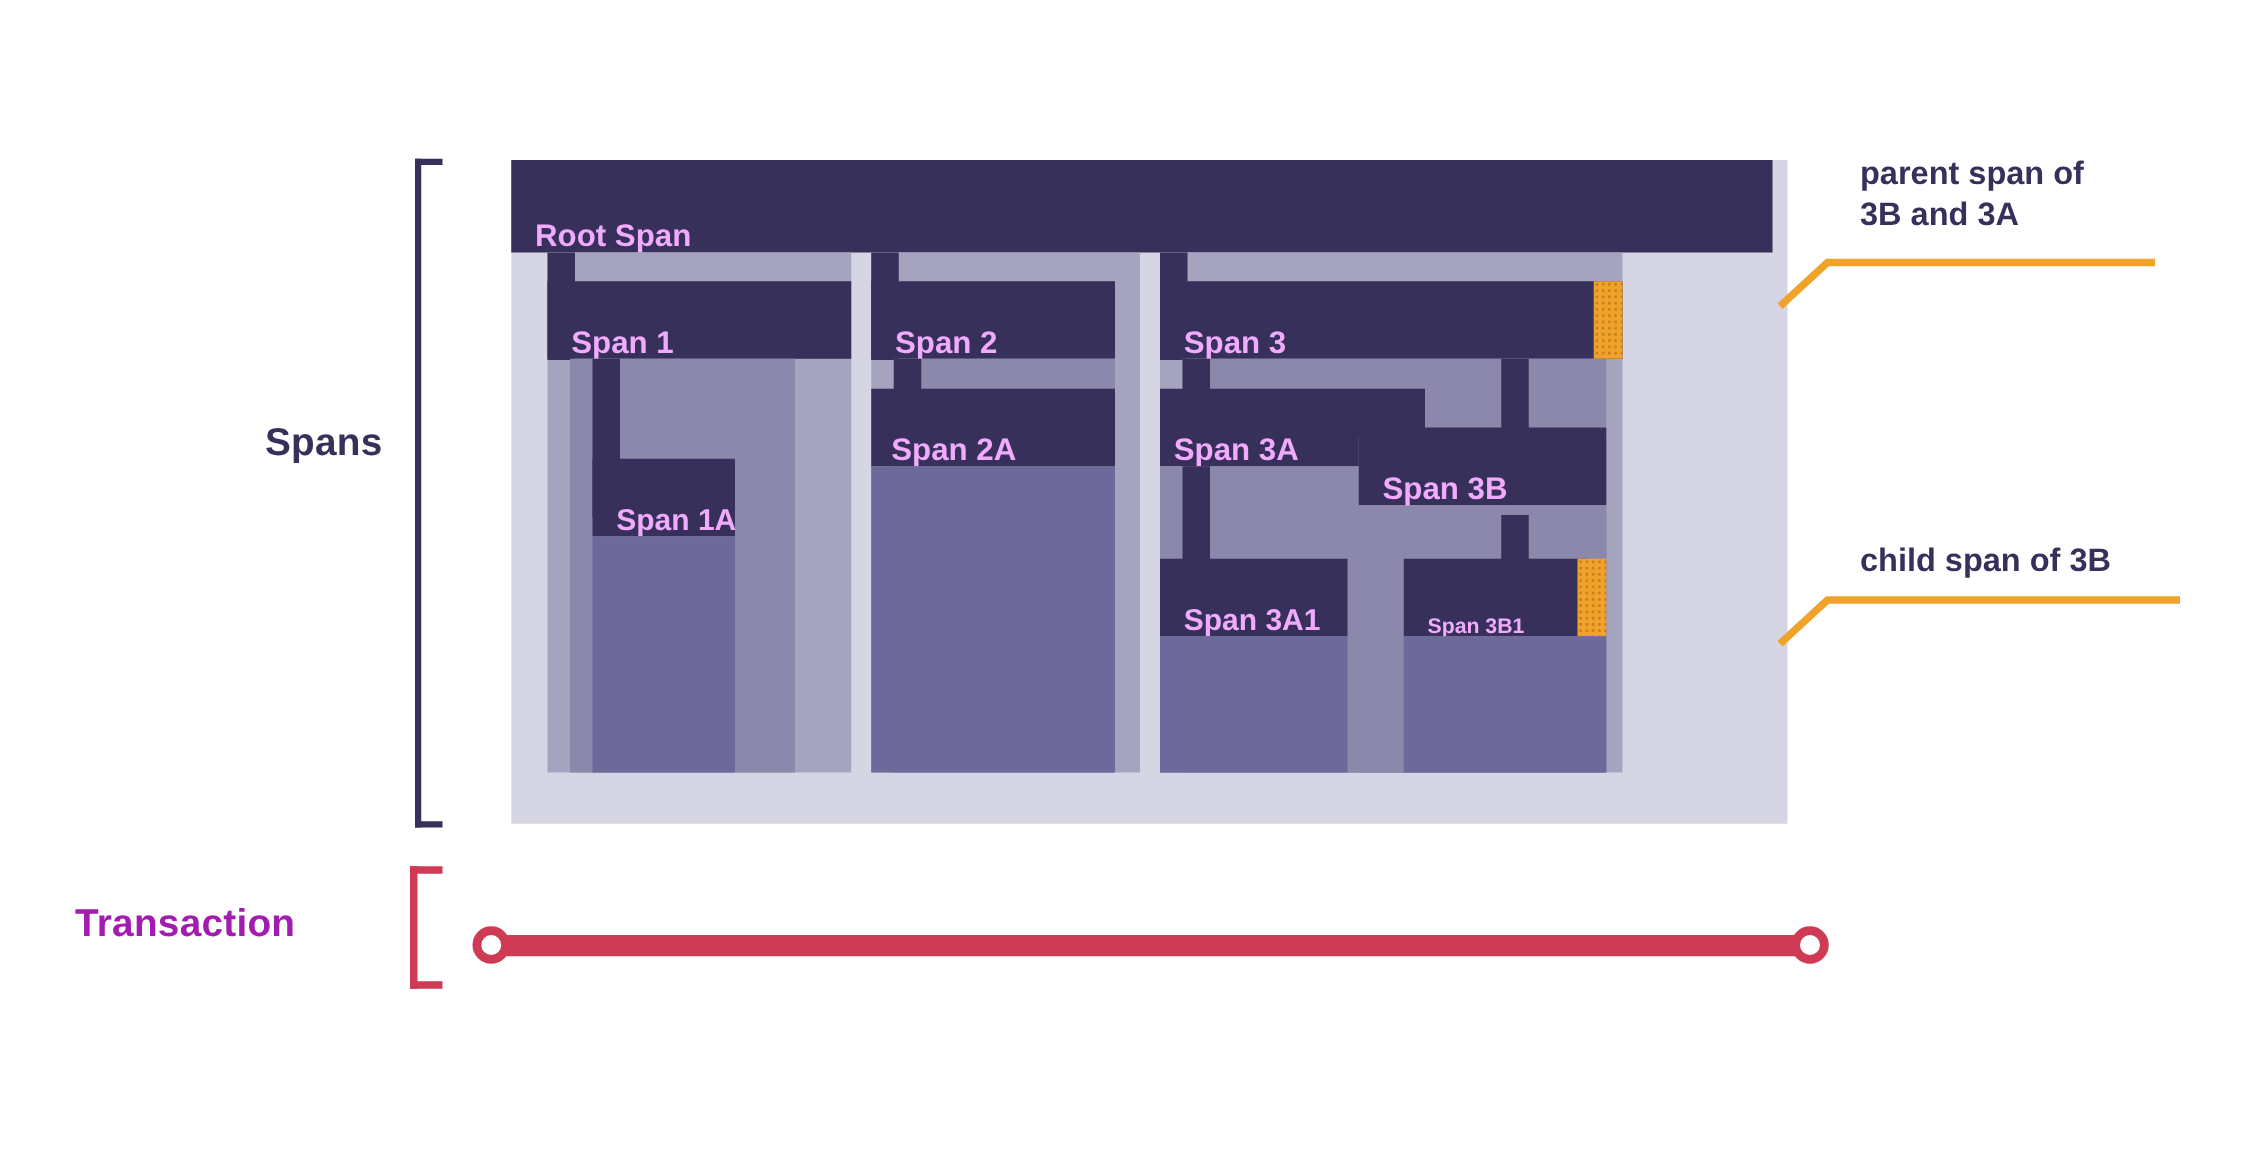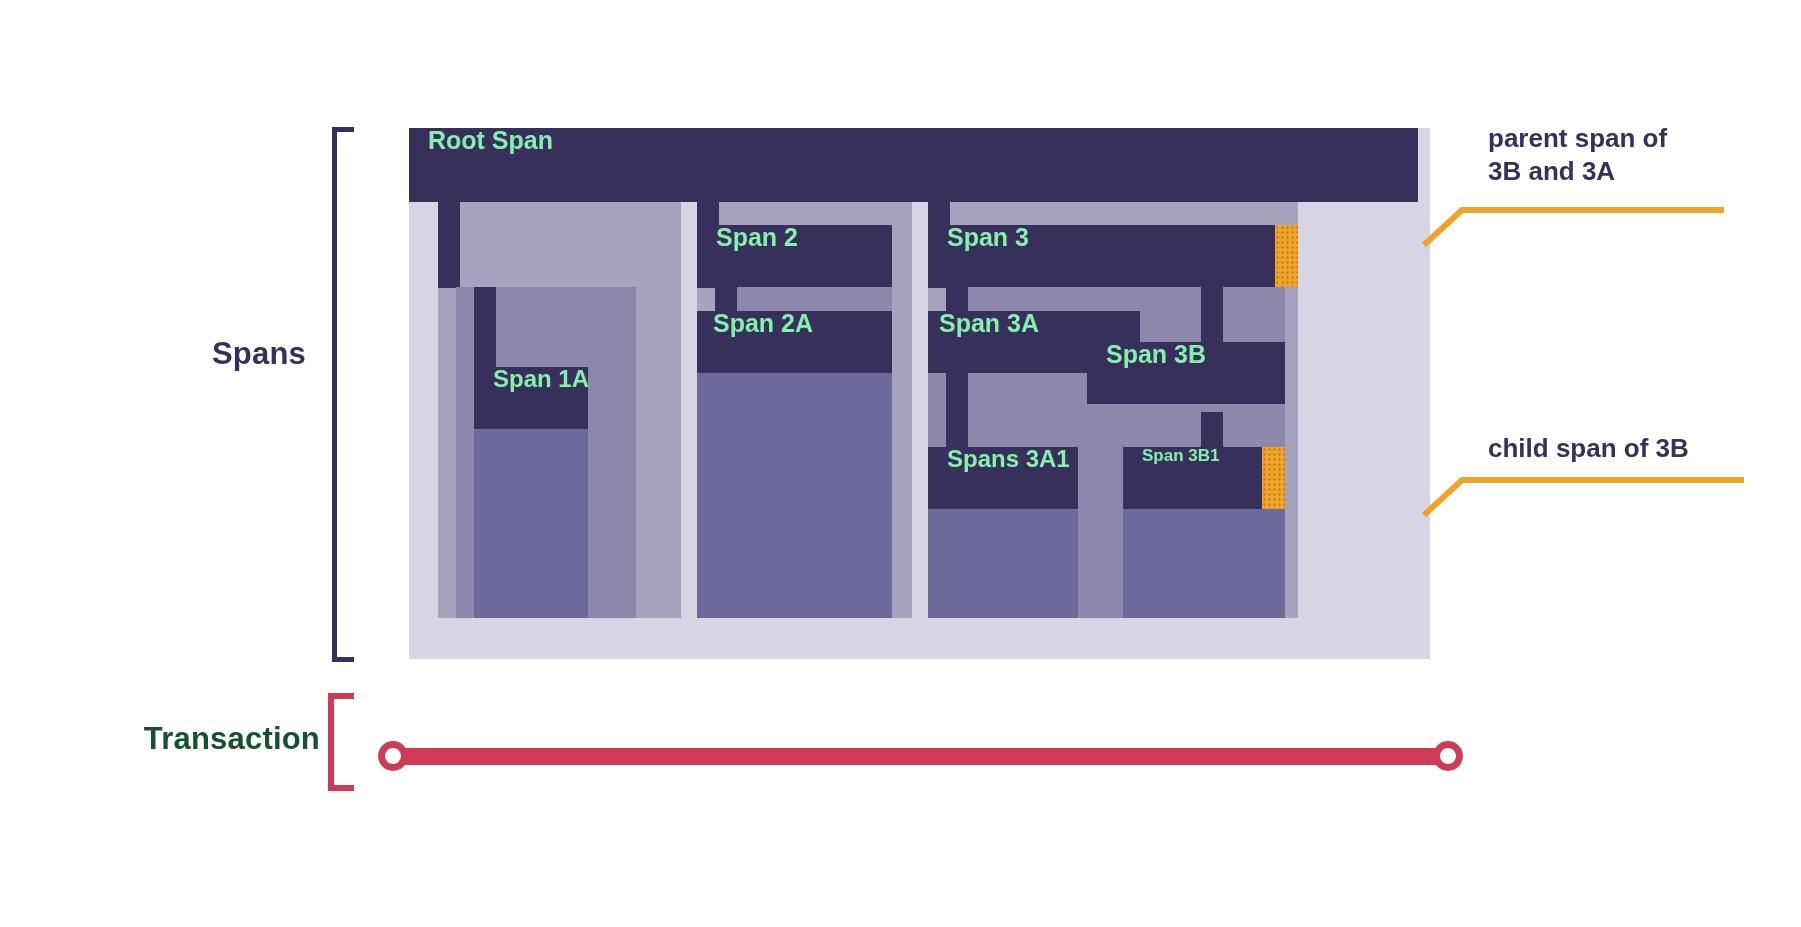--- a/index.html
+++ b/index.html
@@ -5,45 +5,45 @@
   html,body{margin:0;padding:0;background:#ffffff;}
   body{width:1801px;height:927px;position:relative;overflow:hidden;
        font-family:"Liberation Sans","DejaVu Sans",sans-serif;}
 
   #stage{position:absolute;left:0;top:0;width:1801px;height:927px;}
 
   
   .side-label{position:absolute;font-weight:bold;letter-spacing:.2px;}
   #spans-label{left:186px;top:336px;width:120px;text-align:right;
                font-size:31px;color:#37305b;}
-  #transaction-label{left:60px;top:721px;width:260px;text-align:right;
-                     font-size:31px;color:#14532d;}
+  #transaction-label{left:60px;top:721px;width:260px;
+                     font-size:31px;color:#a21caf;}
 
   
   .bracket{position:absolute;box-sizing:border-box;}
   #spans-bracket{left:332px;top:127px;width:22px;height:535px;
                  border-left:5px solid #37305b;
                  border-top:5px solid #37305b;
                  border-bottom:5px solid #37305b;}
   #transaction-bracket{left:328px;top:693px;width:26px;height:98px;
                  border-left:6px solid #cf3b55;
                  border-top:6px solid #cf3b55;
                  border-bottom:6px solid #cf3b55;}
 
   
   #spans-canvas{position:absolute;left:409px;top:128px;width:1021px;height:531px;
                 background:#d6d5e3;}
 
   
   .span-body{position:absolute;background:#a5a3bd;}
   .span-body.lvl2{background:#8b88ab;}
   .span-body.lvl3{background:#6d699b;}
-  .span-bar{position:absolute;background:#37305b;color:#86efac;
+  .span-bar{position:absolute;background:#37305b;color:#f0abfc;
             font-size:25px;font-weight:bold;line-height:1;
-            display:flex;align-items:flex-start;padding-left:19px;
+            display:flex;align-items:flex-end;padding-left:19px;
             box-sizing:border-box;white-space:nowrap;}
   .connector{position:absolute;background:#37305b;}
 
   
   .chip{position:absolute;background:#f0a32a;
         background-image:radial-gradient(#c9821c 1.1px, transparent 1.2px);
         background-size:5px 5px;}
 
   
   .callout-text{position:absolute;color:#37305b;font-weight:bold;
@@ -68,20 +68,23 @@
 
   <div id="spans-canvas">
 
     <div class="span-bar" style="left:0px;top:0px;width:1009px;height:74px;">
       <span>Root Span</span>
     </div>
 
     <div class="span-body" style="left:29px;top:74px;width:243px;height:416px;"></div>
 
     <div class="connector" style="left:29px;top:74px;width:22px;height:86px;"></div>
+    <div class="span-bar" style="left:29px;top:97px;width:243px;height:62px;">
+      <span>Span 1</span>
+    </div>
 
     <div class="span-body lvl2" style="left:47px;top:159px;width:180px;height:331px;"></div>
 
     <div class="connector" style="left:65px;top:159px;width:22px;height:127px;"></div>
     <div class="span-bar" style="left:65px;top:239px;width:114px;height:62px;font-size:24px;">
       <span>Span 1A</span>
     </div>
     <div class="span-body lvl3" style="left:65px;top:301px;width:114px;height:189px;"></div>
 
     <div class="span-body" style="left:288px;top:74px;width:215px;height:416px;"></div>
@@ -107,21 +110,21 @@
 
     <div class="span-body lvl2" style="left:537px;top:159px;width:339px;height:331px;"></div>
 
     <div class="connector" style="left:537px;top:159px;width:22px;height:62px;"></div>
     <div class="span-bar" style="left:519px;top:183px;width:212px;height:62px;padding-left:11px;">
       <span>Span 3A</span>
     </div>
     <div class="span-body lvl2" style="left:519px;top:245px;width:196px;height:245px;"></div>
     <div class="connector" style="left:537px;top:245px;width:22px;height:96px;"></div>
     <div class="span-bar" style="left:519px;top:319px;width:150px;height:62px;font-size:24px;">
-      <span>Spans 3A1</span>
+      <span>Span 3A1</span>
     </div>
     <div class="span-body lvl3" style="left:519px;top:381px;width:150px;height:109px;"></div>
 
     <div class="connector" style="left:792px;top:159px;width:22px;height:227px;"></div>
     <div class="span-body lvl2" style="left:678px;top:222px;width:198px;height:268px;"></div>
     <div class="span-bar" style="left:678px;top:214px;width:198px;height:62px;">
       <span>Span 3B</span>
     </div>
     <div class="span-body lvl2" style="left:692px;top:284px;width:184px;height:206px;"></div>
     <div class="connector" style="left:792px;top:284px;width:22px;height:62px;"></div>

